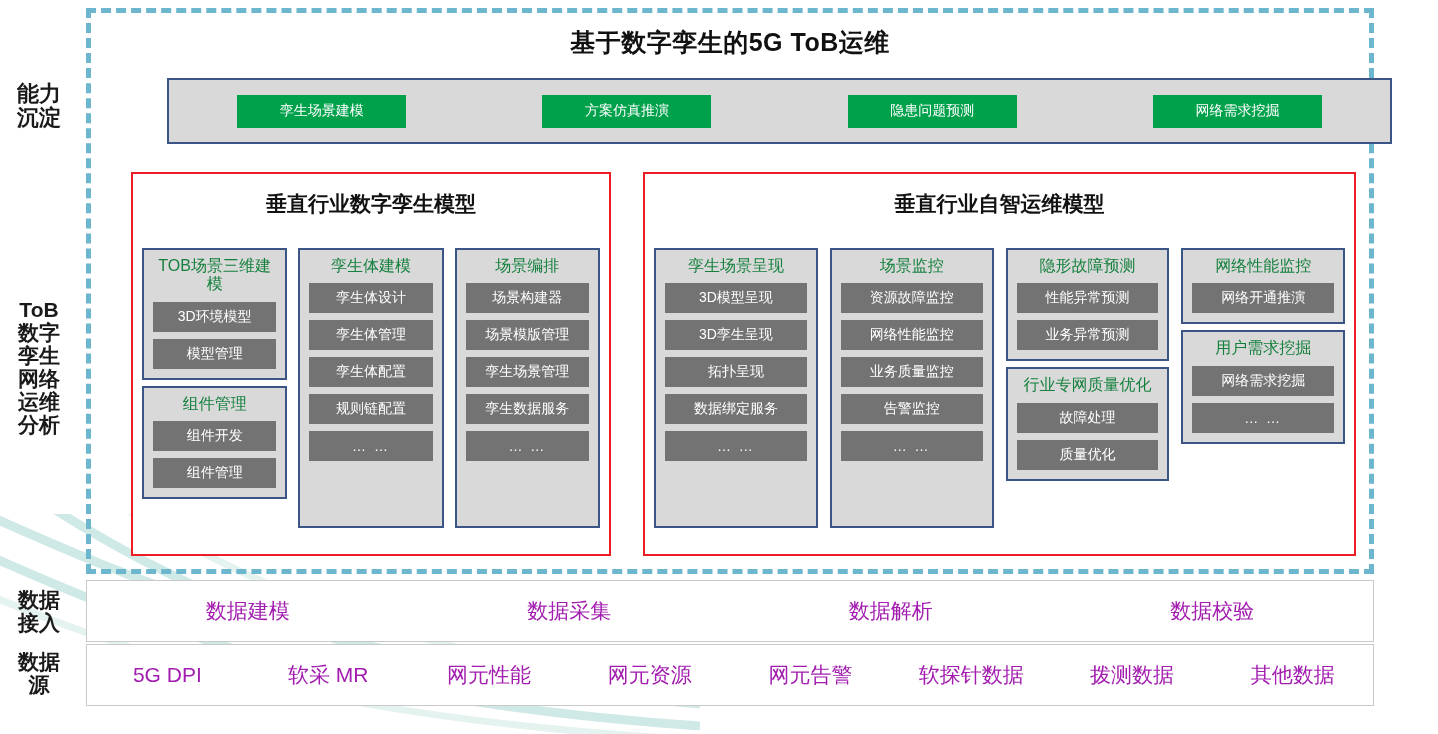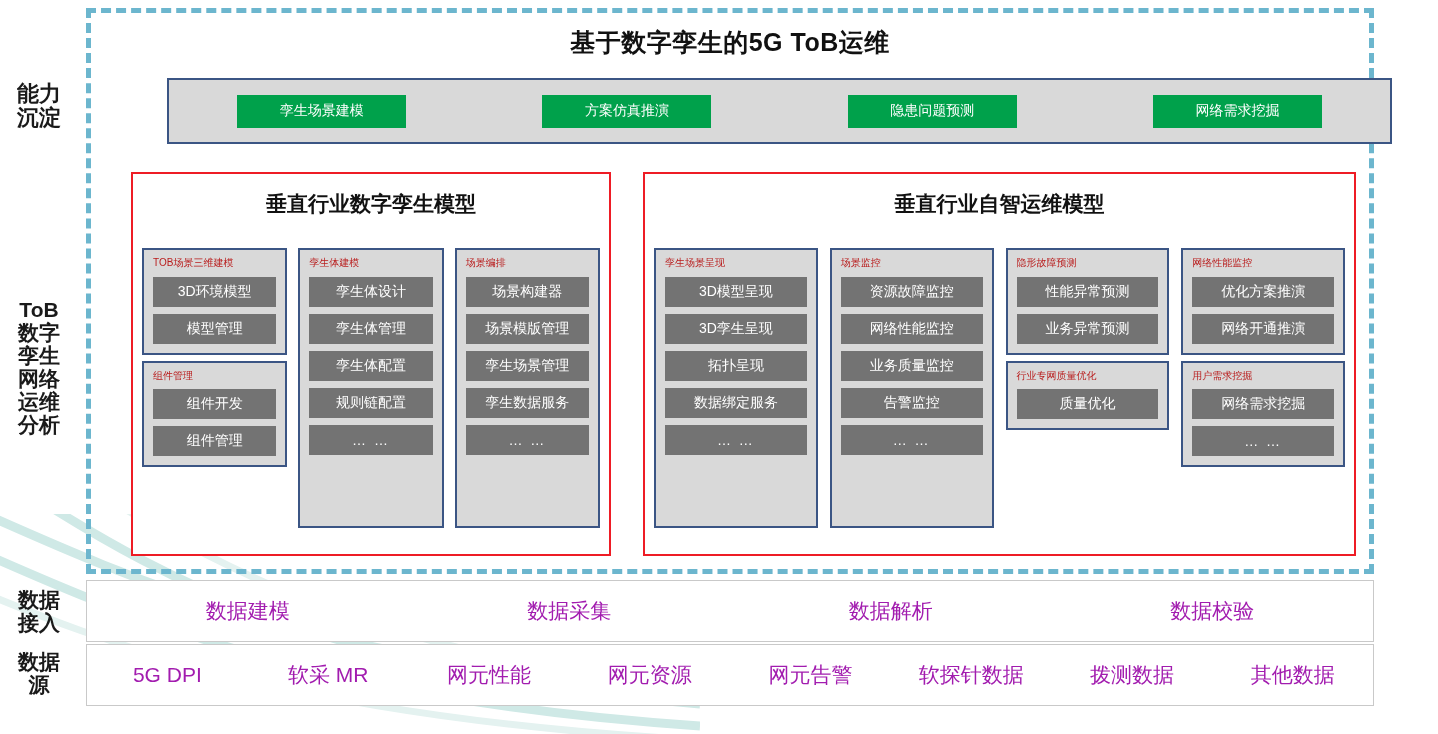--- a/index.html
+++ b/index.html
@@ -94,21 +94,22 @@
 
   .column { flex: 1 1 0; display:flex; flex-direction:column; gap: 6px; }
 
   .panel {
     background: #d9d9d9;
     border: 2px solid #3b5584;
     padding: 7px 9px 9px 9px;
     display:flex; flex-direction:column; gap: 7px;
   }
   .panel-title {
-    font-size: 10px; color:#b91c1c;
+    text-align:center;
+    font-size: 16px; color:#15803d;
     line-height: 1.15;
     margin-bottom: 1px;
   }
   .chip {
     background: #737373; color:#fff;
     font-size: 14px;
     height: 30px;
     display:flex; align-items:center; justify-content:center;
     white-space: nowrap;
   }
@@ -257,27 +258,27 @@
           </div>
         </div>
         <div class="column">
           <div class="panel">
             <div class="panel-title">隐形故障预测</div>
             <div class="chip">性能异常预测</div>
             <div class="chip">业务异常预测</div>
           </div>
           <div class="panel">
             <div class="panel-title">行业专网质量优化</div>
+            <div class="chip">故障处理</div>
             <div class="chip">质量优化</div>
           </div>
         </div>
         <div class="column">
           <div class="panel">
             <div class="panel-title">网络性能监控</div>
-            <div class="chip">优化方案推演</div>
             <div class="chip">网络开通推演</div>
           </div>
           <div class="panel">
             <div class="panel-title">用户需求挖掘</div>
             <div class="chip">网络需求挖掘</div>
             <div class="chip ellipsis">… …</div>
           </div>
         </div>
       </div>
   </div>

